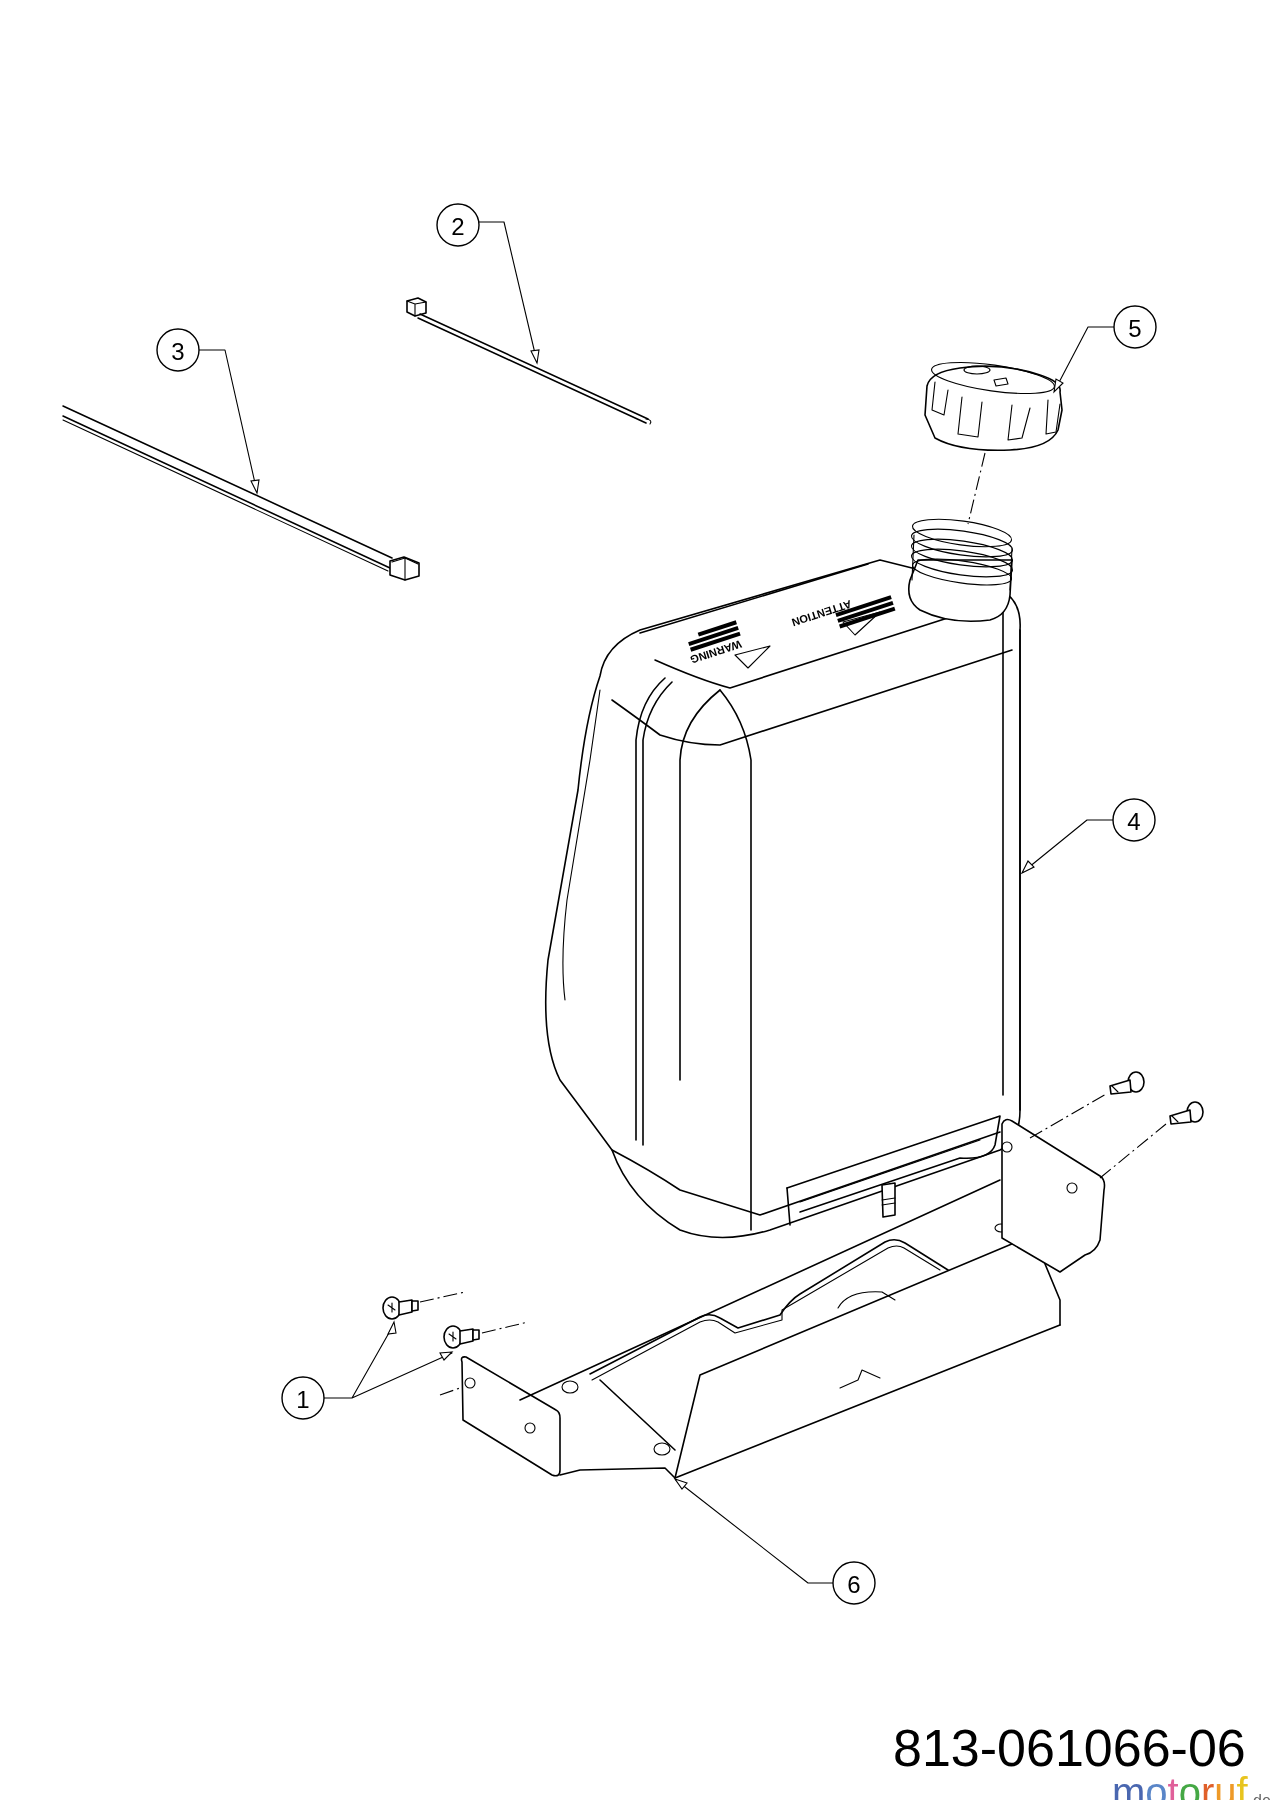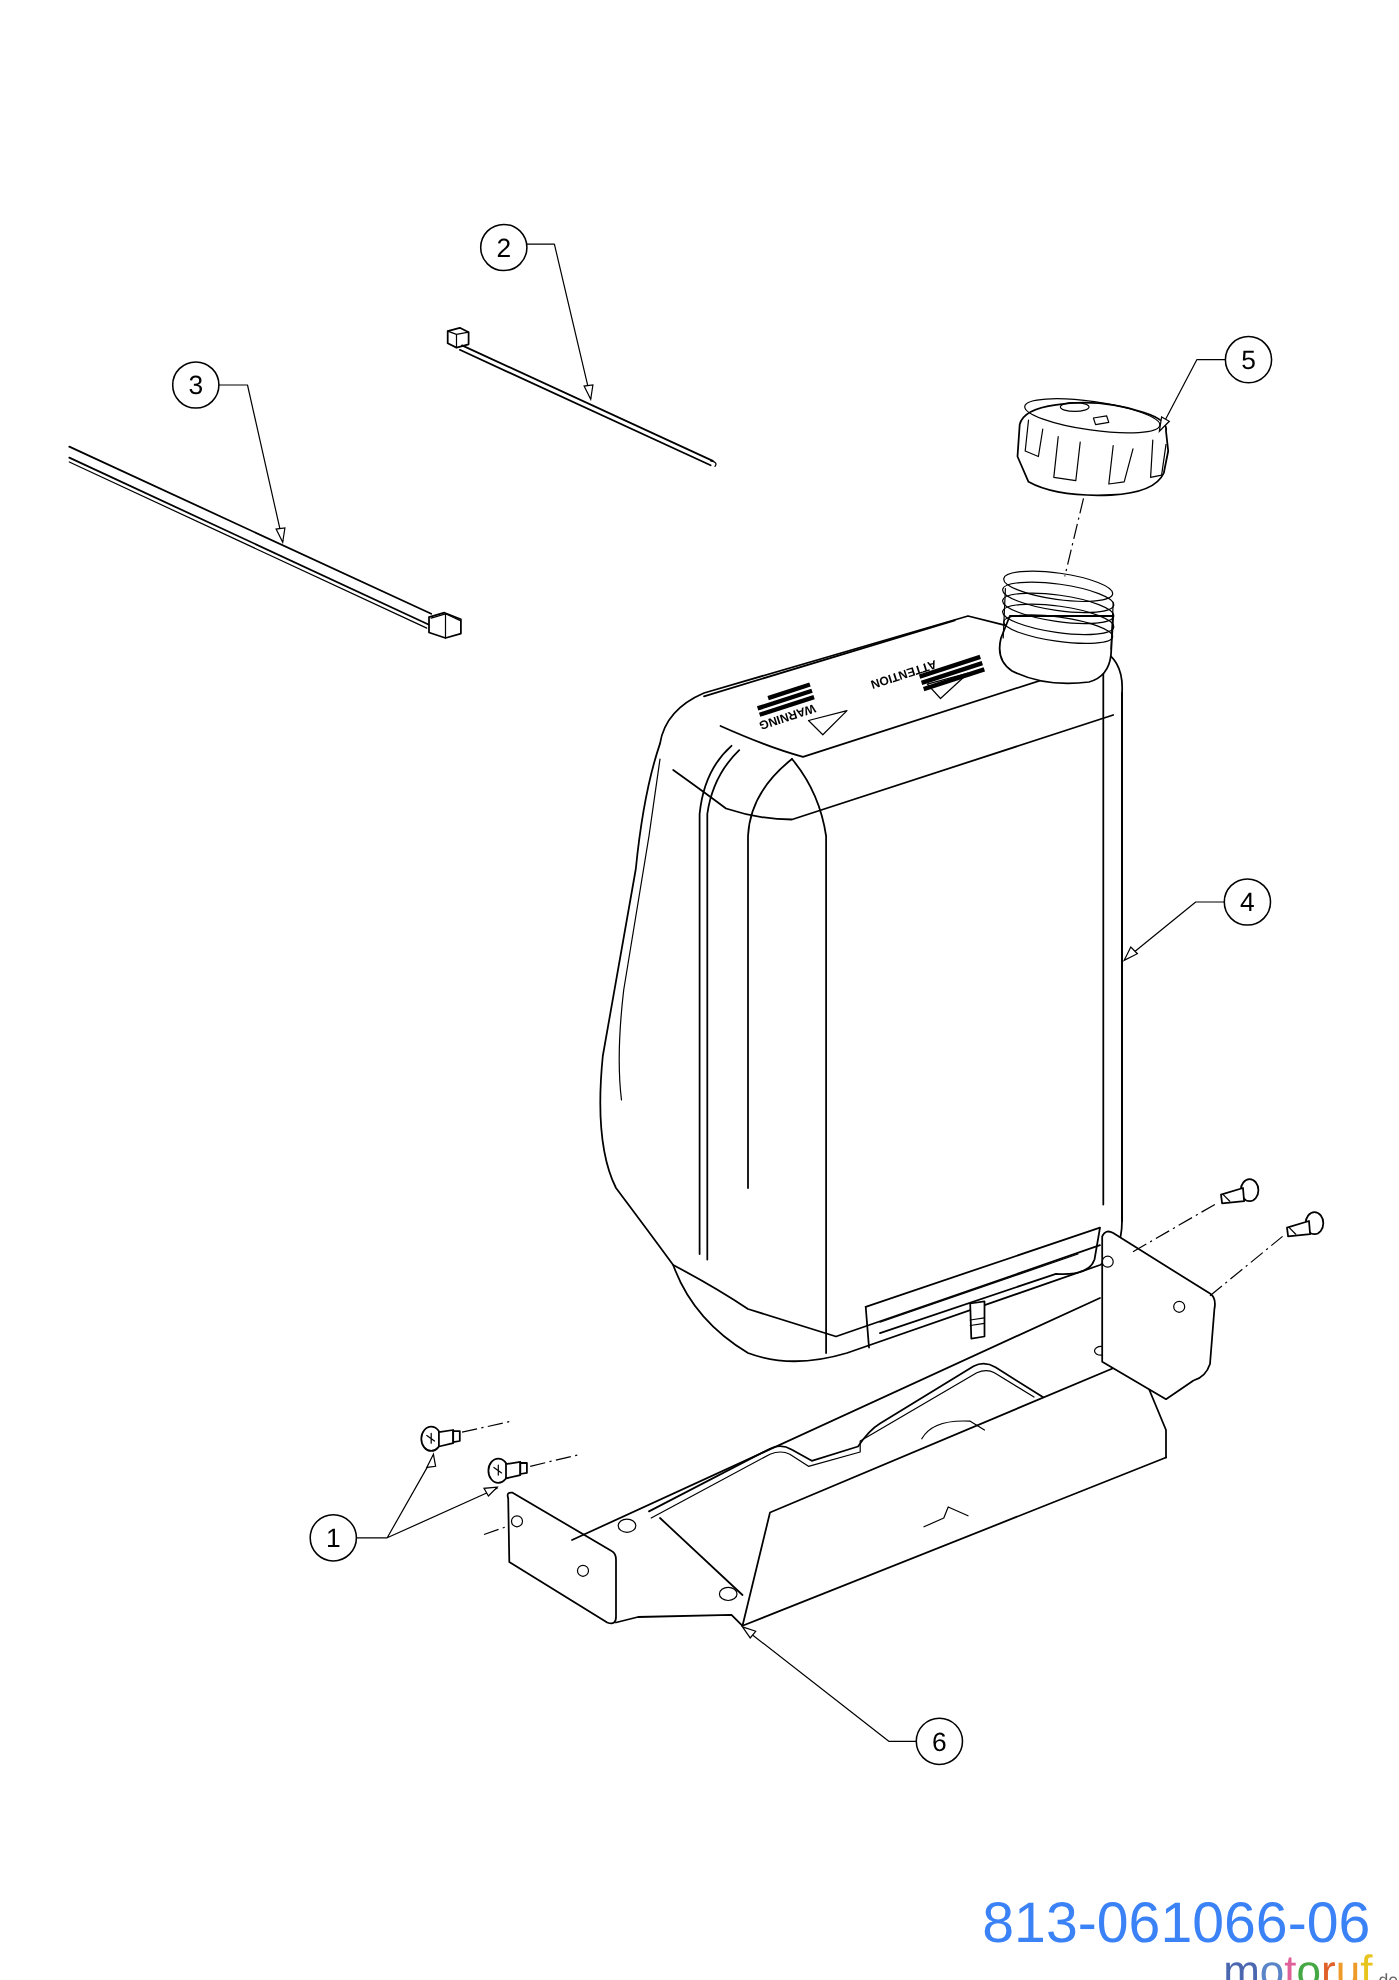--- a/index.html
+++ b/index.html
@@ -6,21 +6,21 @@
     body { width: 1272px; height: 1800px; position: relative; overflow: hidden; font-family: "Liberation Sans", sans-serif; }
     #diagram { position: absolute; left: 0; top: 0; width: 1272px; height: 1800px; }
     .ln { fill: none; stroke: #000; stroke-width: 1.6; stroke-linejoin: round; stroke-linecap: round; }
     .thin { fill: none; stroke: #000; stroke-width: 1.1; stroke-linejoin: round; stroke-linecap: round; }
     .dash { fill: none; stroke: #000; stroke-width: 1.1; stroke-dasharray: 14 4 2 4; }
     .fillw { fill: #fff; stroke: #000; stroke-width: 1.6; stroke-linejoin: round; }
     .callout-circle { fill: #fff; stroke: #000; stroke-width: 1.4; }
     .callout-text { font-family: "Liberation Sans", sans-serif; font-size: 24px; text-anchor: middle; dominant-baseline: central; fill: #000; }
     .label-text { font-family: "Liberation Sans", sans-serif; font-size: 11px; font-weight: bold; fill: #000; }
     .arrowhead { fill: #fff; stroke: #000; stroke-width: 1.1; }
-    #part-number { position: absolute; left: 893px; top: 1722px; font-family: "Liberation Sans", sans-serif; font-size: 52px; color: #3b82f6; letter-spacing: 0px; line-height: 1; white-space: nowrap; }
+    #part-number { position: absolute; left: 893px; top: 1722px; font-family: "Liberation Sans", sans-serif; font-size: 52px; color: #000000; letter-spacing: 0px; line-height: 1; white-space: nowrap; }
     #watermark { position: absolute; left: 1112px; top: 1772px; font-family: Liberation Sans, sans-serif; font-size: 40px; line-height: 1; white-space: nowrap; }
     #watermark span { display: inline-block; }
     #watermark .tld { font-size: 16px; color: #666; margin-left: 1px; }
   </style>
 </head>
 <body>
 
 <svg id="diagram" viewBox="0 0 1272 1800" xmlns="http://www.w3.org/2000/svg">
 
   <g>

